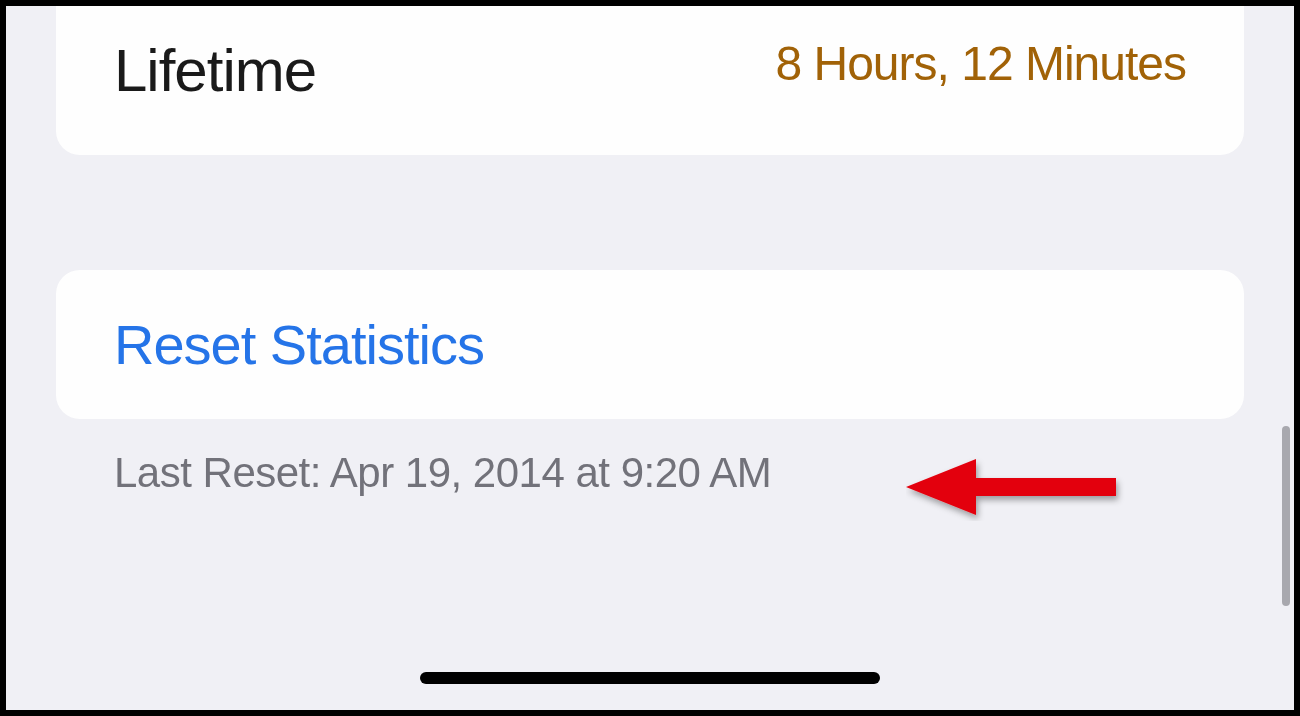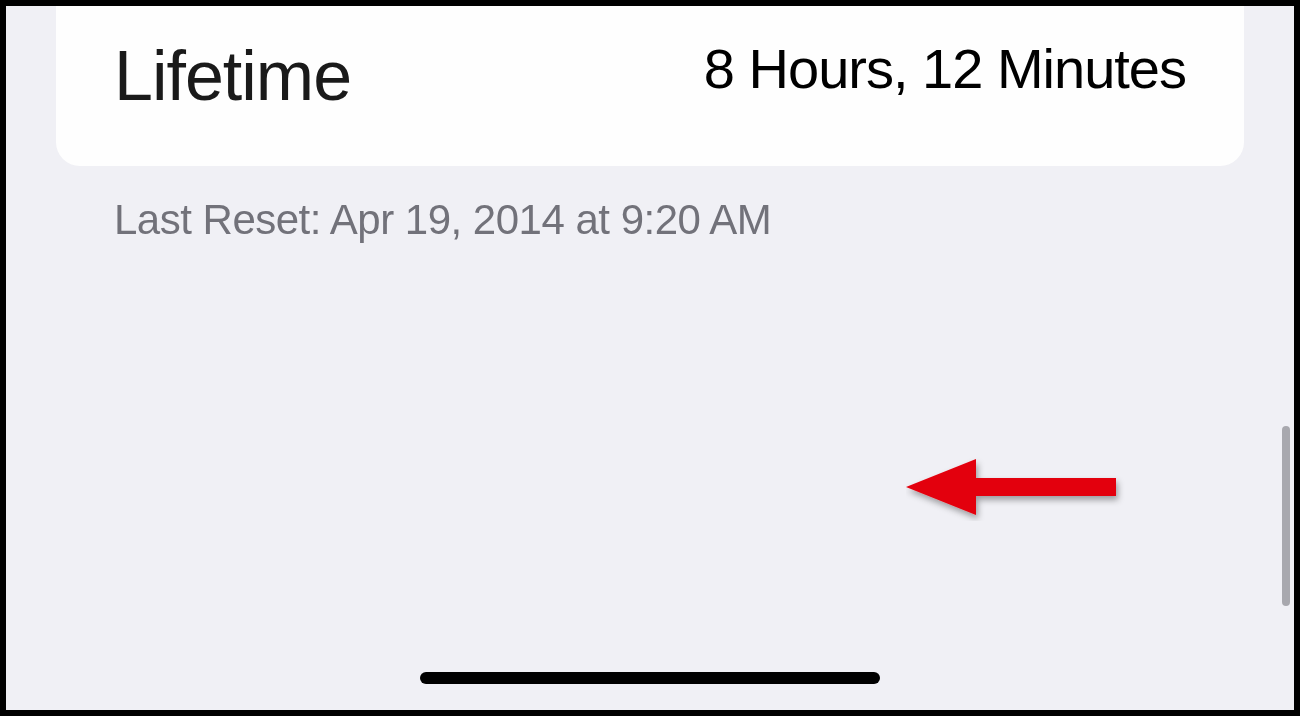--- a/index.html
+++ b/index.html
@@ -29,29 +29,29 @@
     .lifetime-card {
       padding: 30px 58px 50px 58px;
       display: flex;
       justify-content: space-between;
       align-items: flex-start;
       border-top-left-radius: 0;
       border-top-right-radius: 0;
       margin-top: 0;
     }
     .lifetime-label {
-      font-size: 70px;
+      font-size: 60px;
       font-weight: 400;
       color: #1a1a1a;
       letter-spacing: -1px;
     }
     .lifetime-value {
-      font-size: 56px;
+      font-size: 48px;
       font-weight: 400;
-      color: #000000;
+      color: #a16207;
       letter-spacing: -1px;
     }
     .reset-card {
       margin-top: 115px;
       padding: 42px 58px;
     }
     .reset-button {
       font-size: 56px;
       font-weight: 400;
       color: #2574e8;
@@ -94,20 +94,23 @@
 </head>
 <body>
 
 <div class="screen">
 
   <div class="card lifetime-card">
     <span class="lifetime-label">Lifetime</span>
     <span class="lifetime-value">8 Hours, 12 Minutes</span>
   </div>
 
+  <div class="card reset-card">
+    <span class="reset-button">Reset Statistics</span>
+  </div>
 
   <div class="last-reset">Last Reset: Apr 19, 2014 at 9:20 AM</div>
 
   <div class="arrow-annotation">
     <svg width="220" height="70" viewBox="0 0 220 70">
       <defs>
         <filter id="shadow" x="-20%" y="-20%" width="140%" height="180%">
           <feDropShadow dx="2" dy="4" stdDeviation="3" flood-color="#000" flood-opacity="0.35"></feDropShadow>
         </filter>
       </defs>

